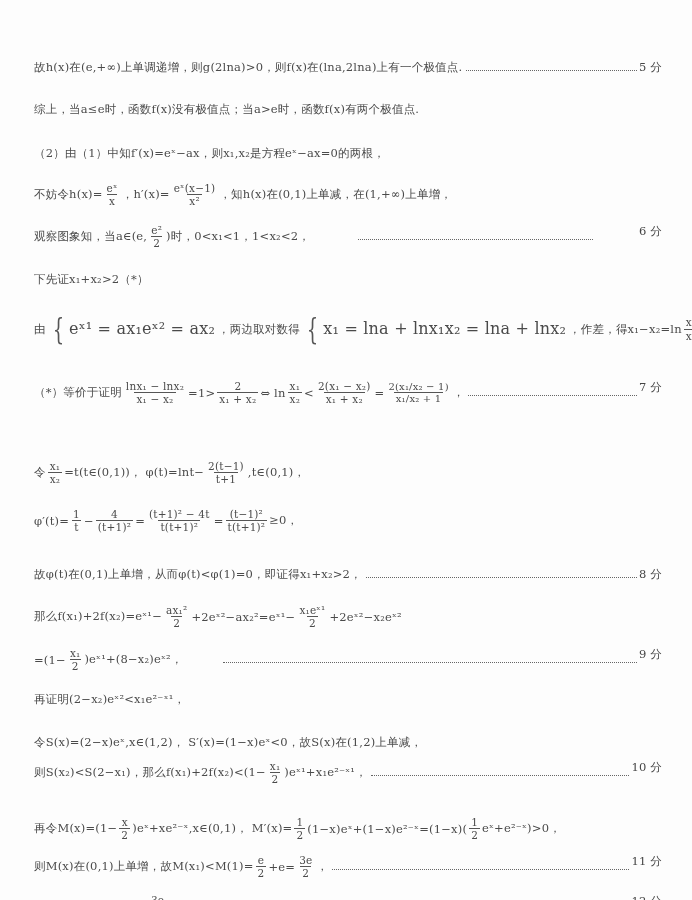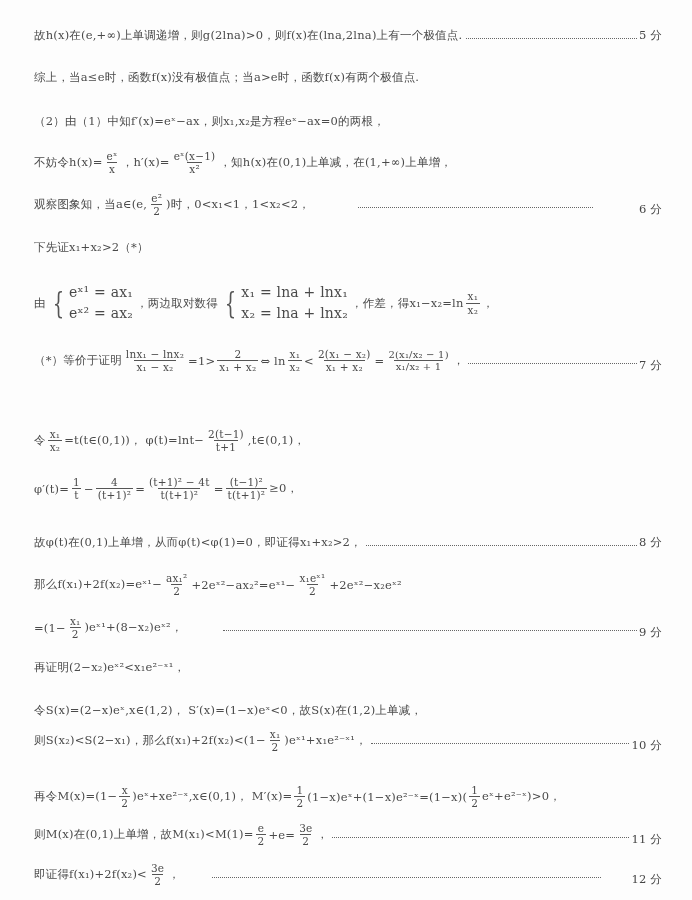--- a/index.html
+++ b/index.html
@@ -6,38 +6,39 @@
   body {
     width: 692px; height: 900px; overflow: hidden;
     background: #fdfdfd;
     font-family: "DejaVu Serif", "Liberation Serif", serif;
     color: #4a4a4a;
     position: relative;
   }
   .page { position: absolute; left: 0; top: 0; width: 692px; height: 900px; }
   .line {
     position: absolute; left: 34px; right: 30px;
-    display: flex; align-items: flex-end;
+    display: flex; align-items: flex-start;
     font-size: 11.5px; white-space: nowrap;
     letter-spacing: 0.2px;
+    margin-top: 32px;
   }
   .line .content { display: flex; align-items: center; flex: 0 0 auto; }
   .leader {
     flex: 1 1 auto; margin: 0 2px 0 4px;
     border-bottom: 1.4px dotted #666; height: 0; align-self: center;
     transform: translateY(3px);
   }
   .score { flex: 0 0 auto; font-size: 11.5px; color: #444; }
   .frac { display: inline-flex; flex-direction: column; align-items: center; vertical-align: middle; margin: 0 2px; font-size: 10.5px; }
   .frac .num { padding: 0 2px; line-height: 1.15; }
   .frac .den { padding: 0 2px; border-top: 1px solid #555; line-height: 1.15; }
   .frac.big { font-size: 10px; }
   .sys { display: inline-flex; align-items: center; margin: 0 3px; }
   .sys .brace { font-size: 30px; line-height: 1; transform: scaleX(0.6); margin-right: 1px; color: #555; }
-  .sys .rows { display: flex; flex-direction: column; line-height: 1.5; font-size: 14px; }
+  .sys .rows { display: flex; flex-direction: row; line-height: 1.5; font-size: 16px; }
 </style>
 </head>
 <body>
 
 <div class="page">
 
   <div class="line" style="top:28px;">
     <span class="content">故h(x)在(e,+∞)上单调递增，则g(2lna)&gt;0，则f(x)在(lna,2lna)上有一个极值点.</span>
     <span class="leader"></span>
     <span class="score">5 分</span>

